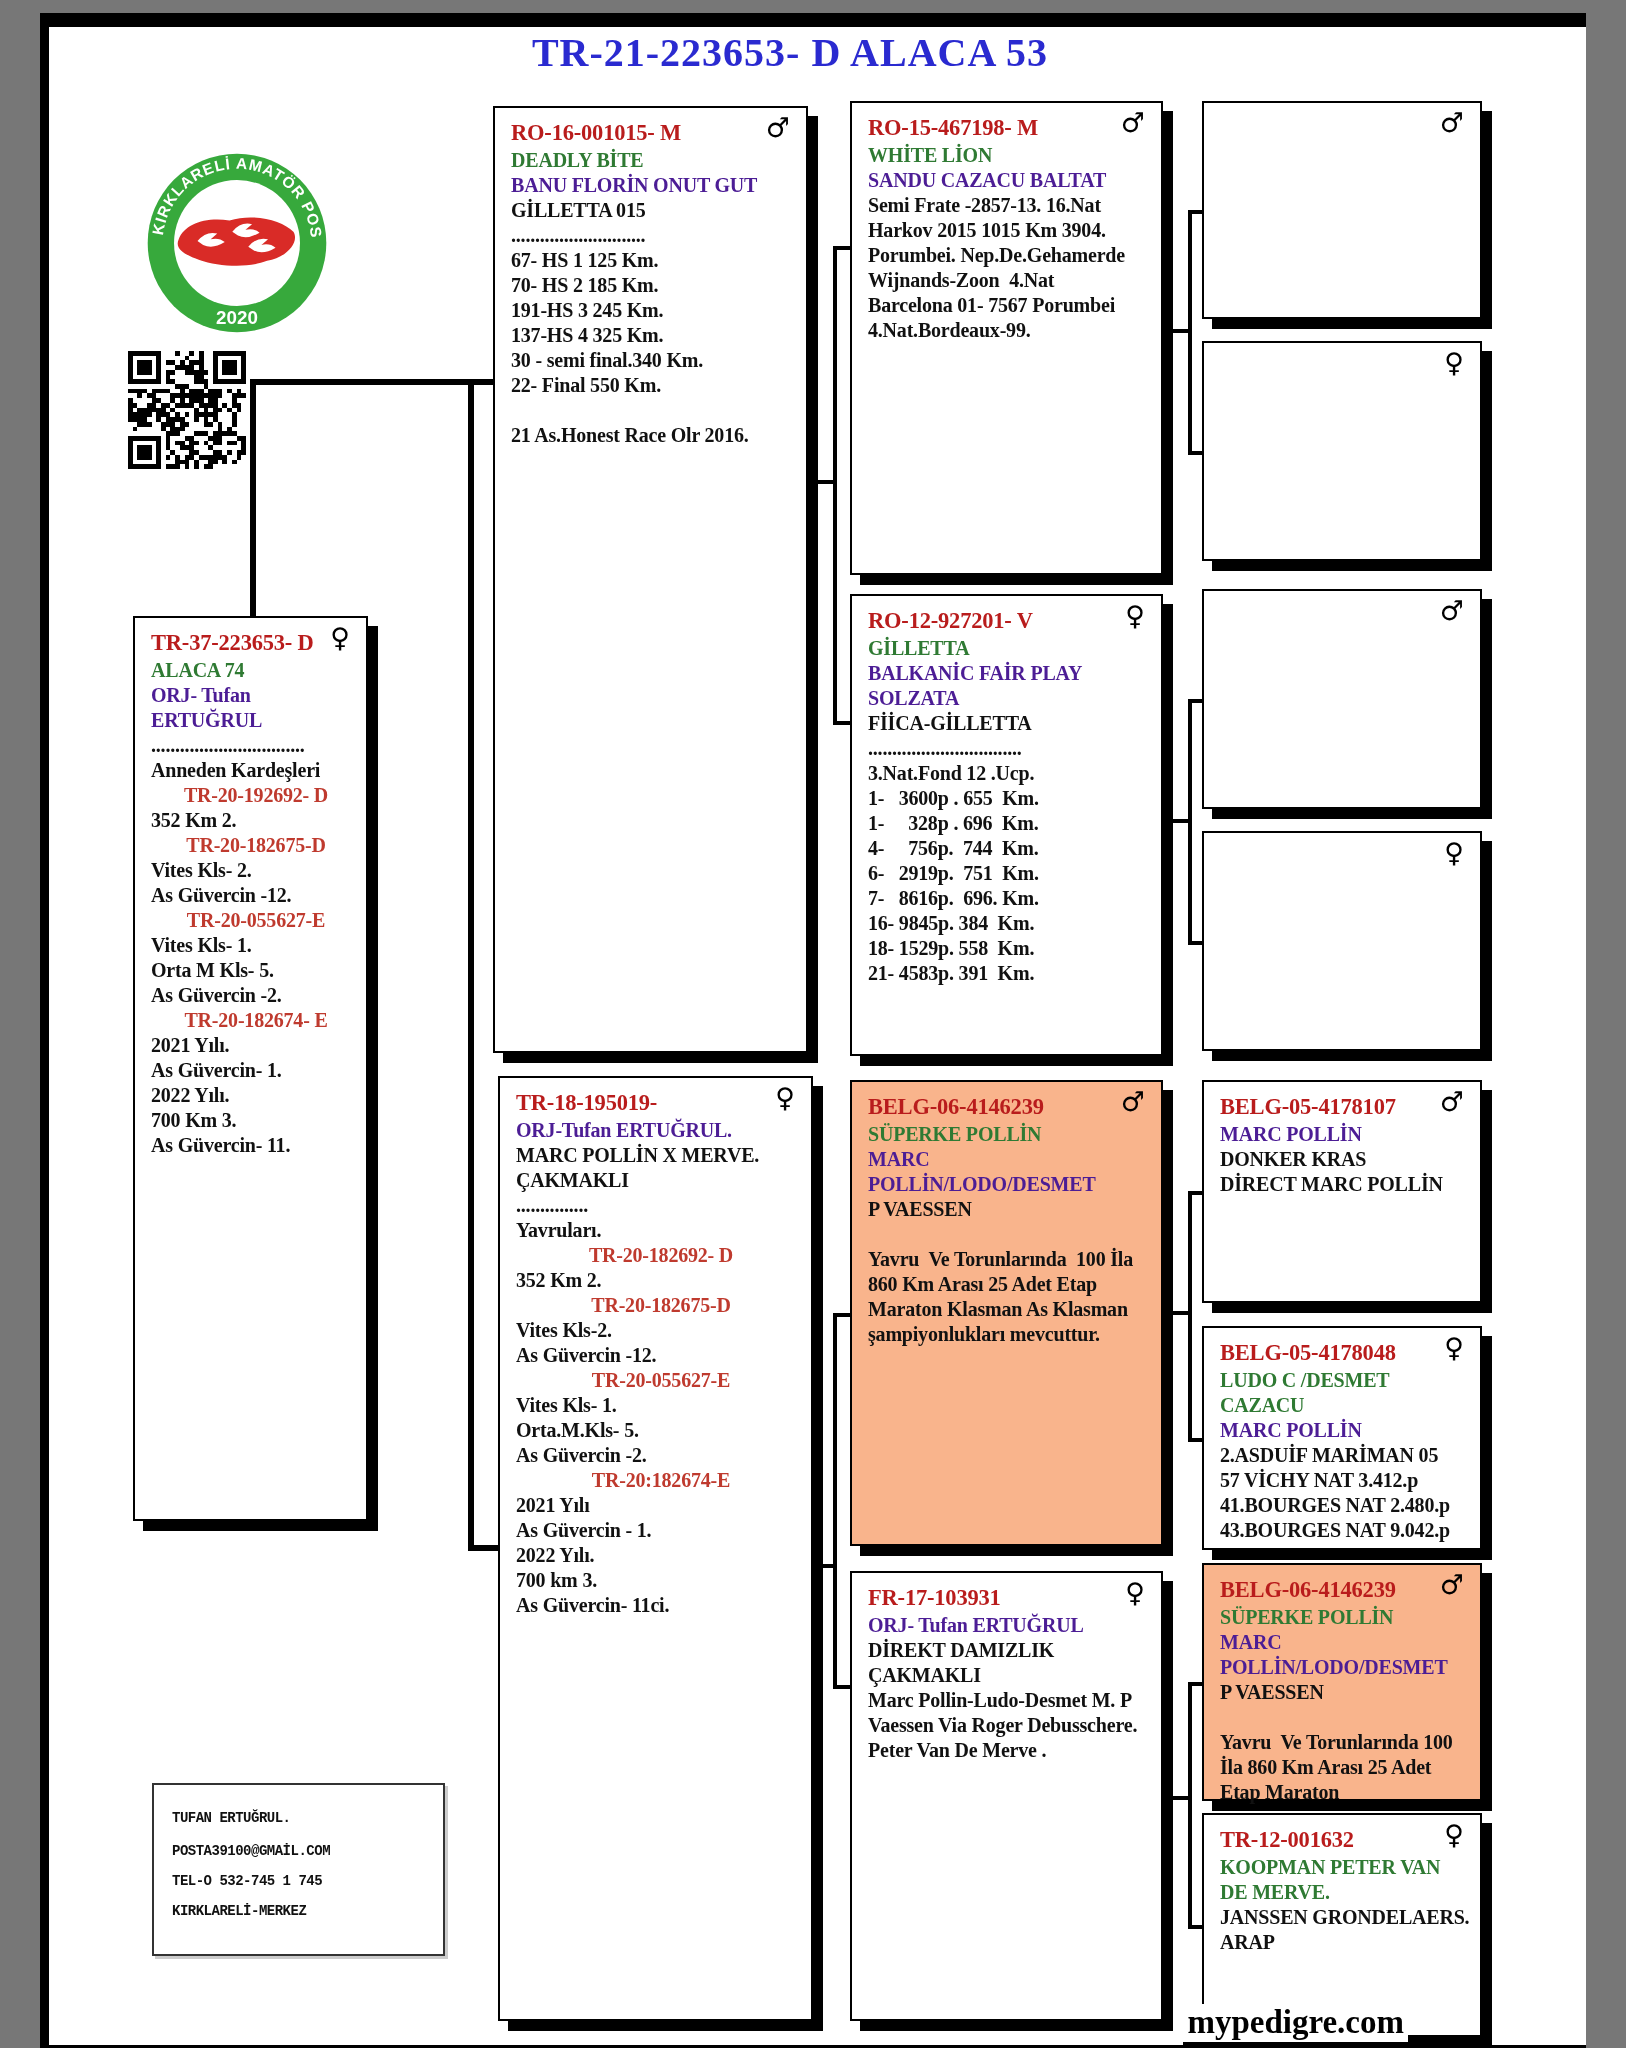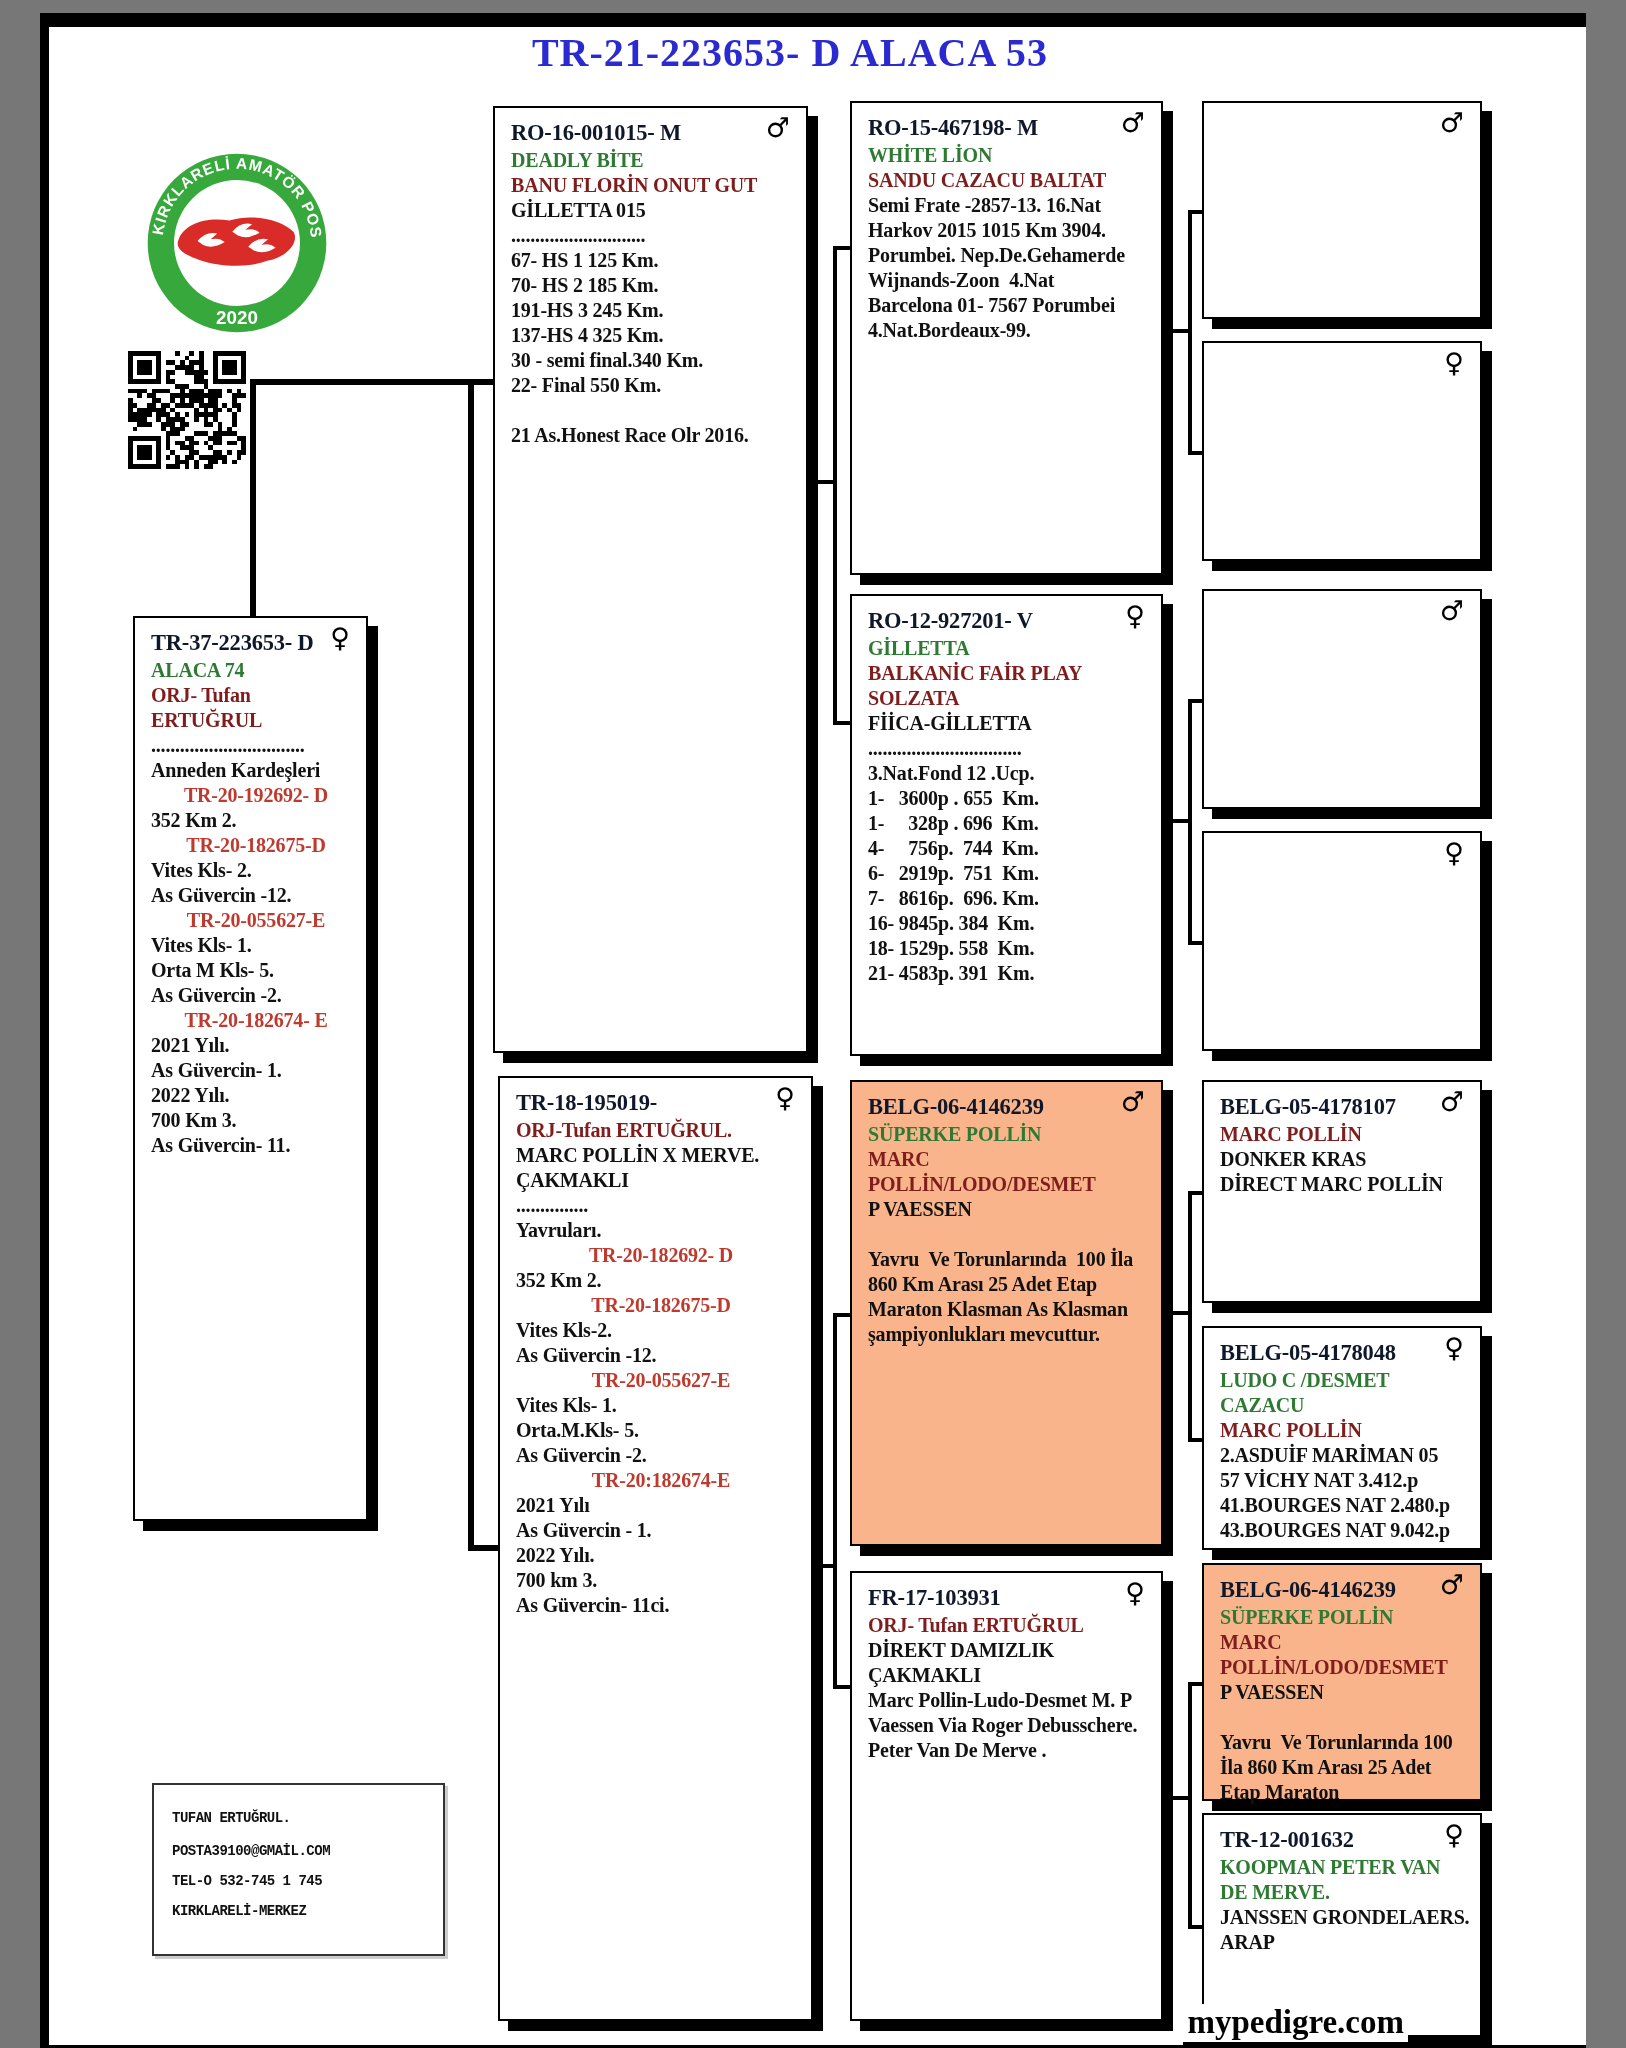--- a/index.html
+++ b/index.html
@@ -34,23 +34,23 @@
   .pbox.orange { background:#f9b48c; }
   .sex {
     position:absolute; top:6px; right:16px; font-size:27px; line-height:27px;
     font-family:"DejaVu Sans", sans-serif; font-weight:400; color:#000;
   }
   .line {
     font-weight:700; font-size:20px; line-height:25px; color:#111;
     white-space:pre-wrap; letter-spacing:-0.2px;
   }
   .line:first-child { font-size:22.5px; margin-bottom:3px; }
-  .c-blue  { color:#0f172a; }
+  .c-blue  { color:#b91c1c; }
   .c-green { color:#2f7a33; }
-  .c-red   { color:#7f1d1d; }
+  .c-red   { color:#4c1d95; }
   .c-brick { color:#bf3a2e;text-align:center; }
   .c-black { color:#111; }
 
   #b-main    { left:93px;  top:603px;  width:235px; height:905px; }
   #b-ro16    { left:453px; top:93px;   width:315px; height:947px; }
   #b-tr18    { left:458px; top:1063px; width:315px; height:945px; }
   #b-ro15    { left:810px; top:88px;   width:313px; height:474px; }
   #b-ro12    { left:810px; top:581px;  width:313px; height:462px; }
   #b-belg06a { left:810px; top:1067px; width:313px; height:466px; }
   #b-fr17    { left:810px; top:1558px; width:313px; height:450px; }

